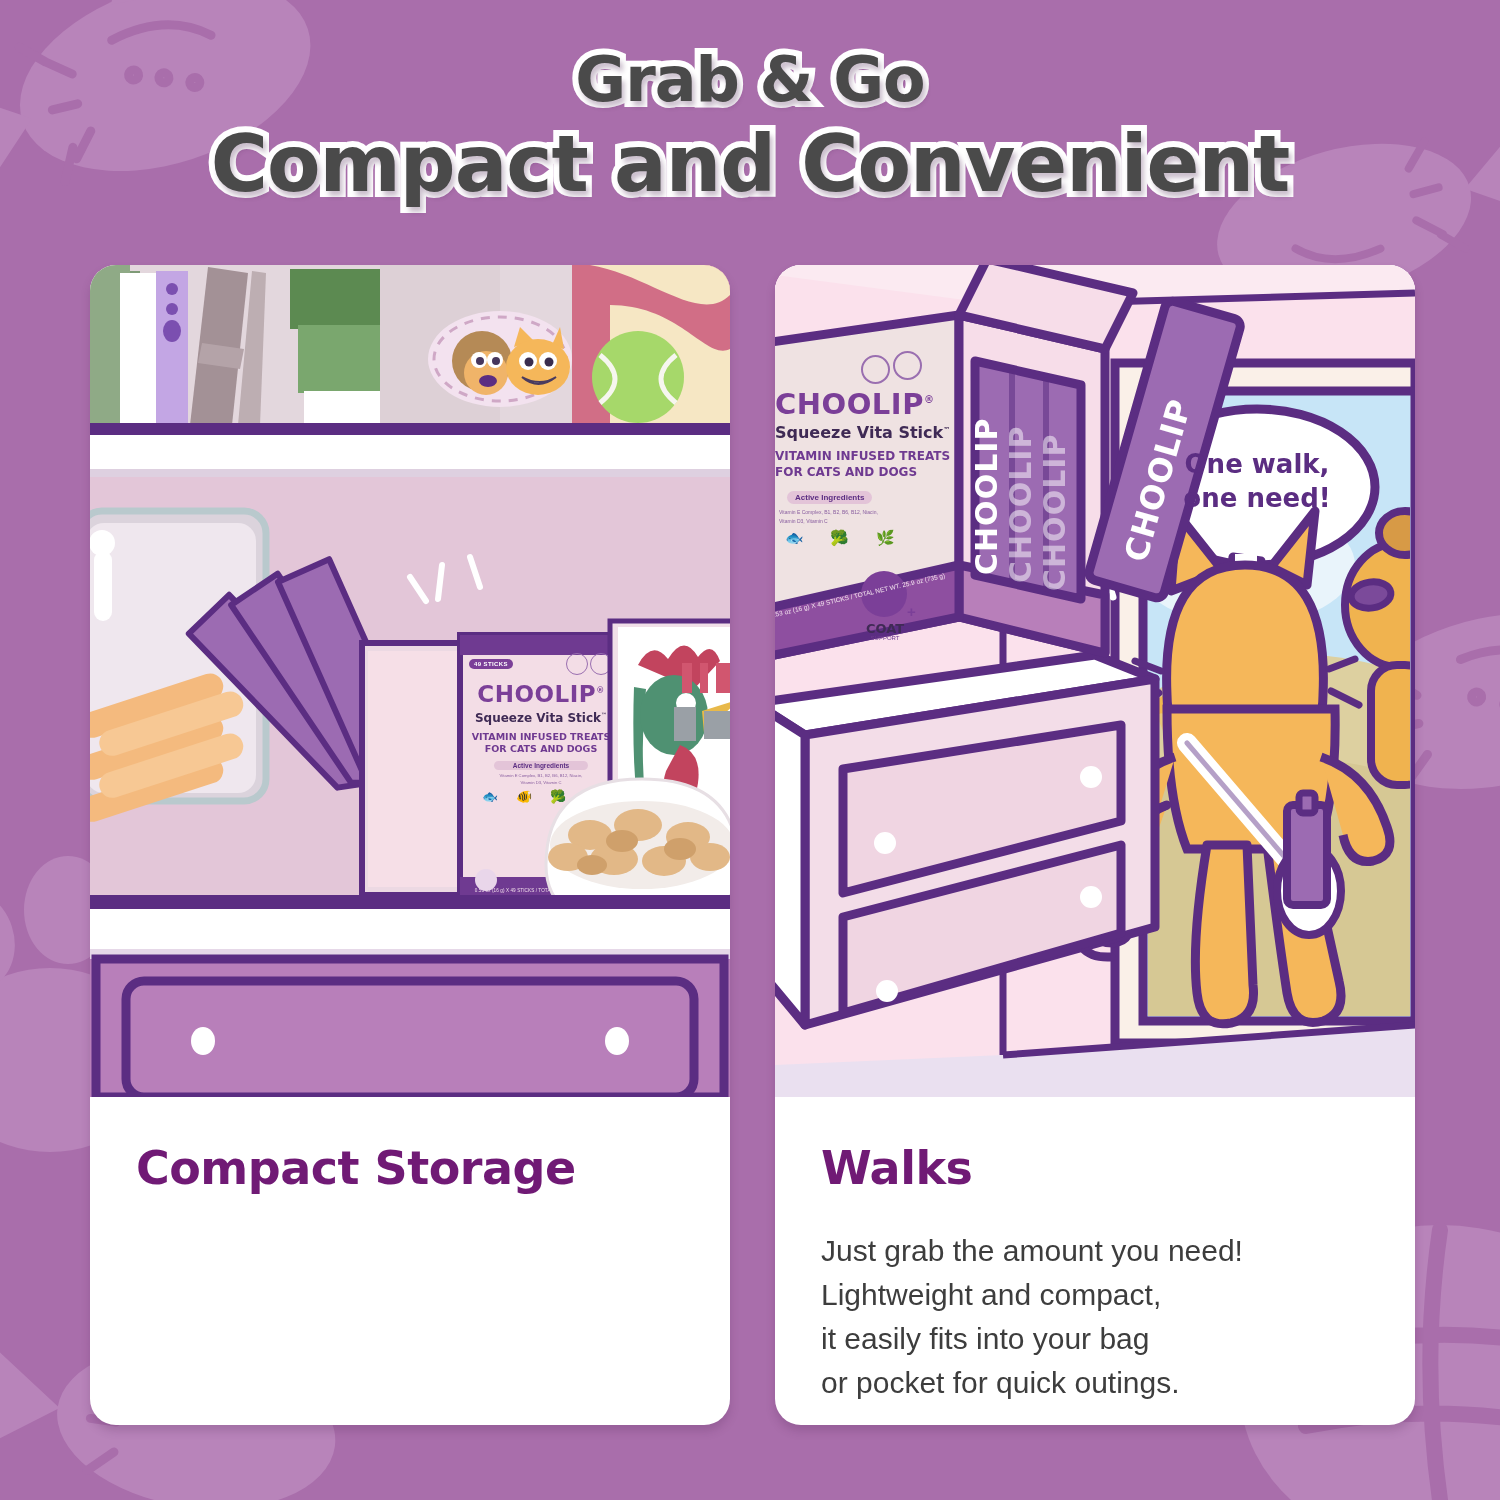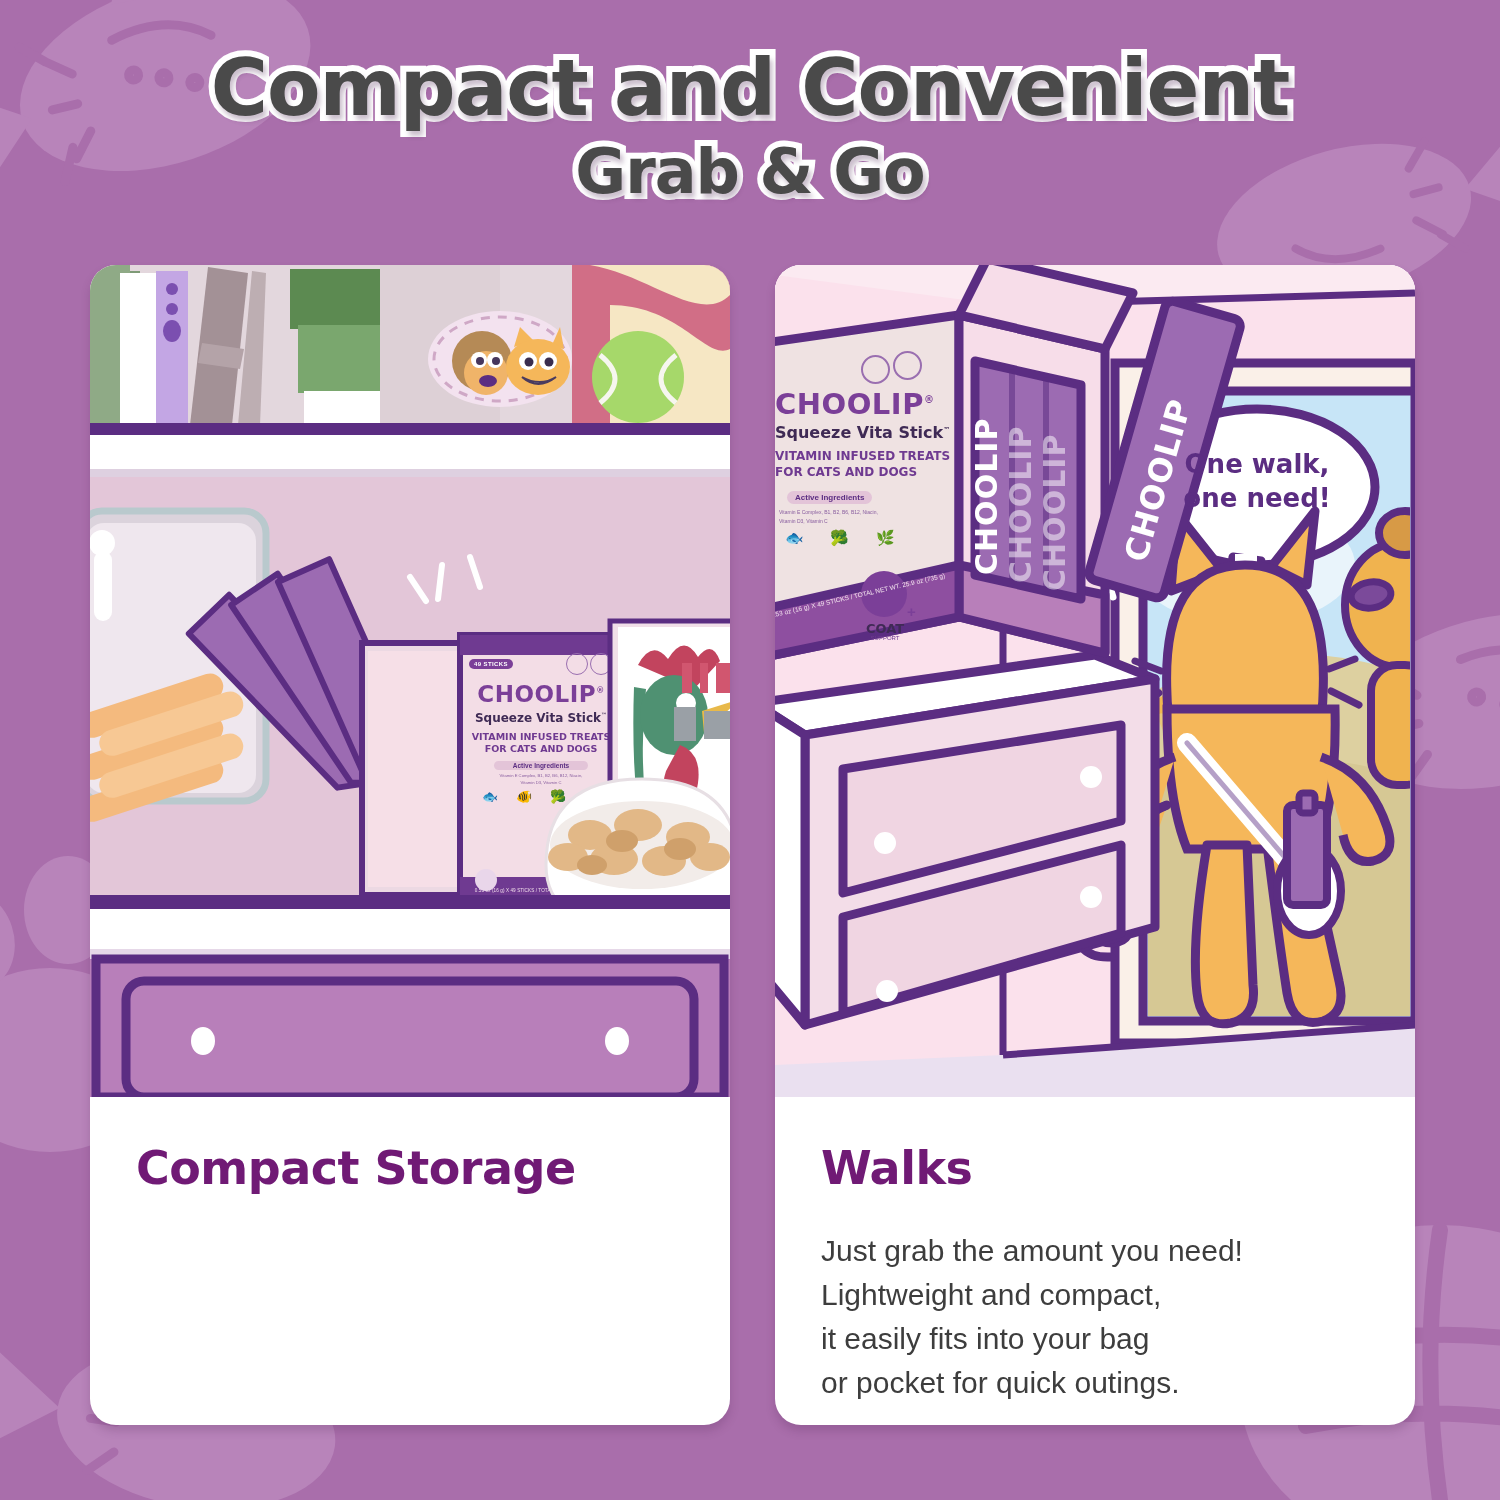--- a/index.html
+++ b/index.html
@@ -119,22 +119,22 @@
       <path d="M20 110 q150 -34 300 8 M16 186 q150 -30 300 12 M150 -10 q-22 150 6 308 M238 0 q-24 148 4 300"></path>
     </g>
 
     <g transform="translate(1380,1140) rotate(-28)">
       <path d="M0 0 L-70 -44 L-56 0 L-70 46 Z"></path>
     </g>
   </g>
 </svg>
 
 <div class="headline">
+  <span class="ln l1">Grab &amp; Go</span>
   <span class="ln l2">Compact and Convenient</span>
-  <span class="ln l1">Grab &amp; Go</span>
 </div>
 
 <div class="card" id="card-left">
   <div class="illus">
     <svg width="640" height="832" viewBox="0 0 640 832" xmlns="http://www.w3.org/2000/svg">
 
       <rect x="0" y="0" width="640" height="170" fill="#e3d7dd"></rect>
 
       <rect x="-4" y="0" width="44" height="160" fill="#8faa86"></rect>
       <rect x="40" y="6" width="10" height="154" fill="#7e9a76"></rect>

